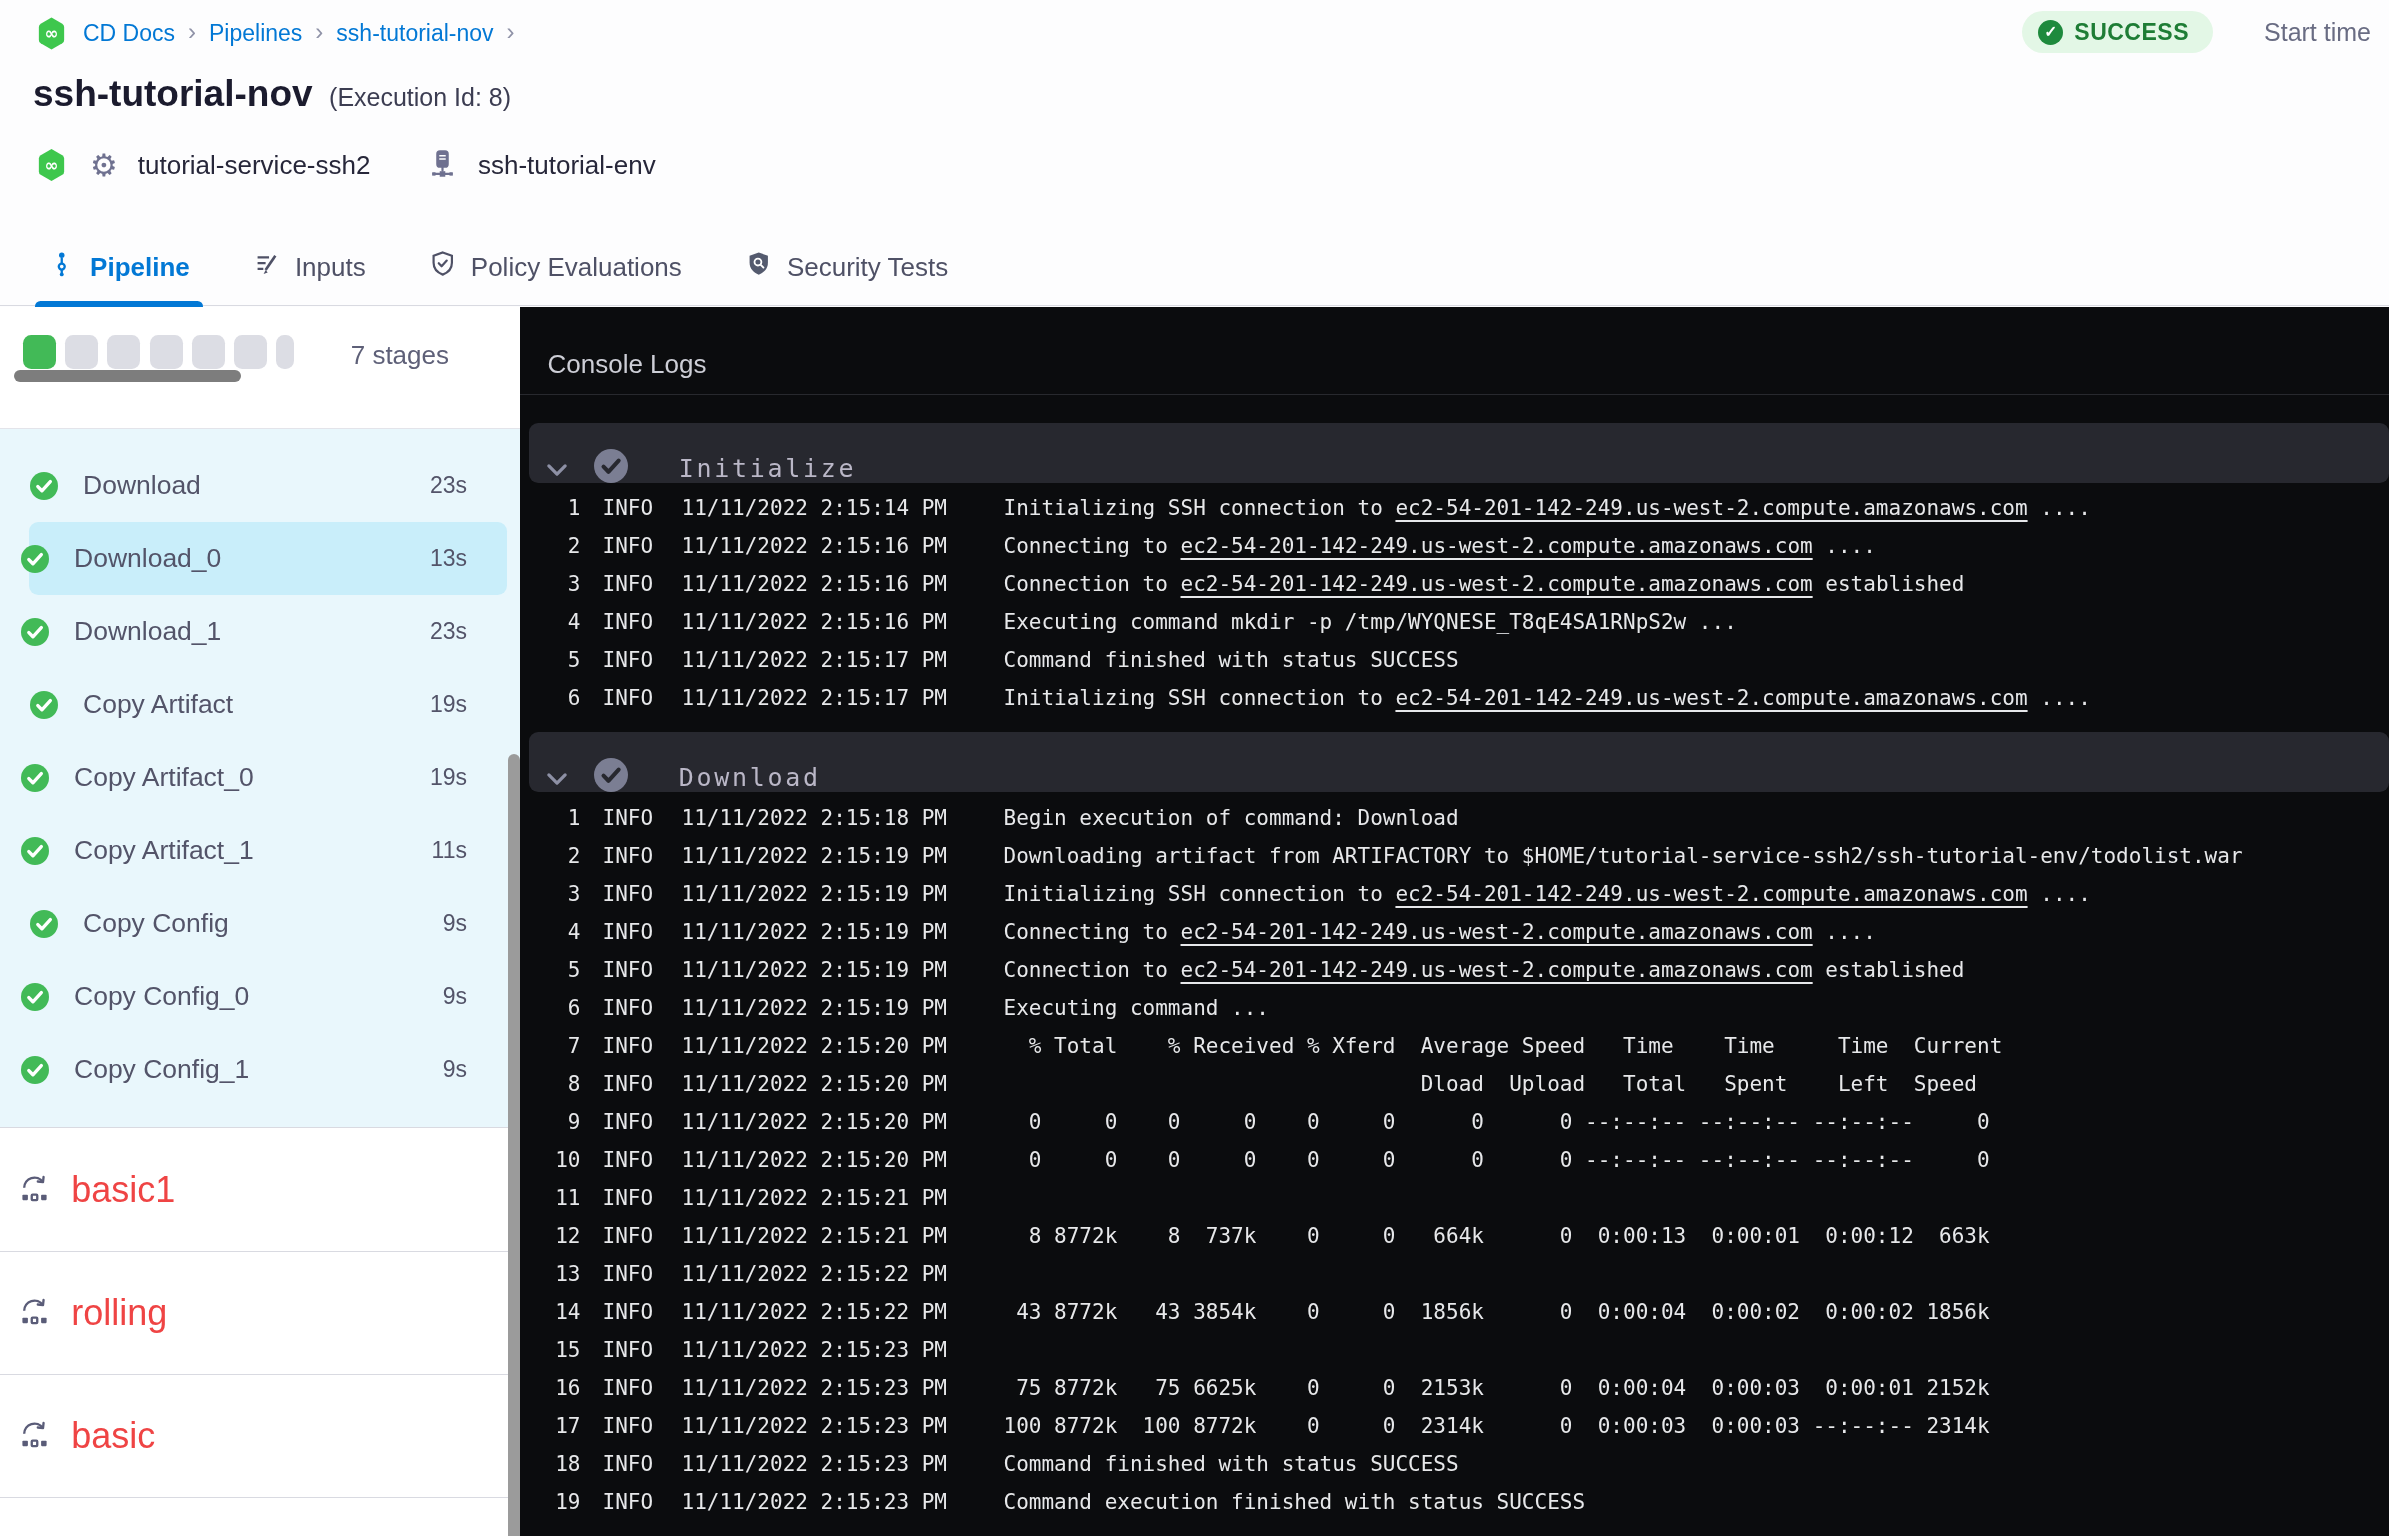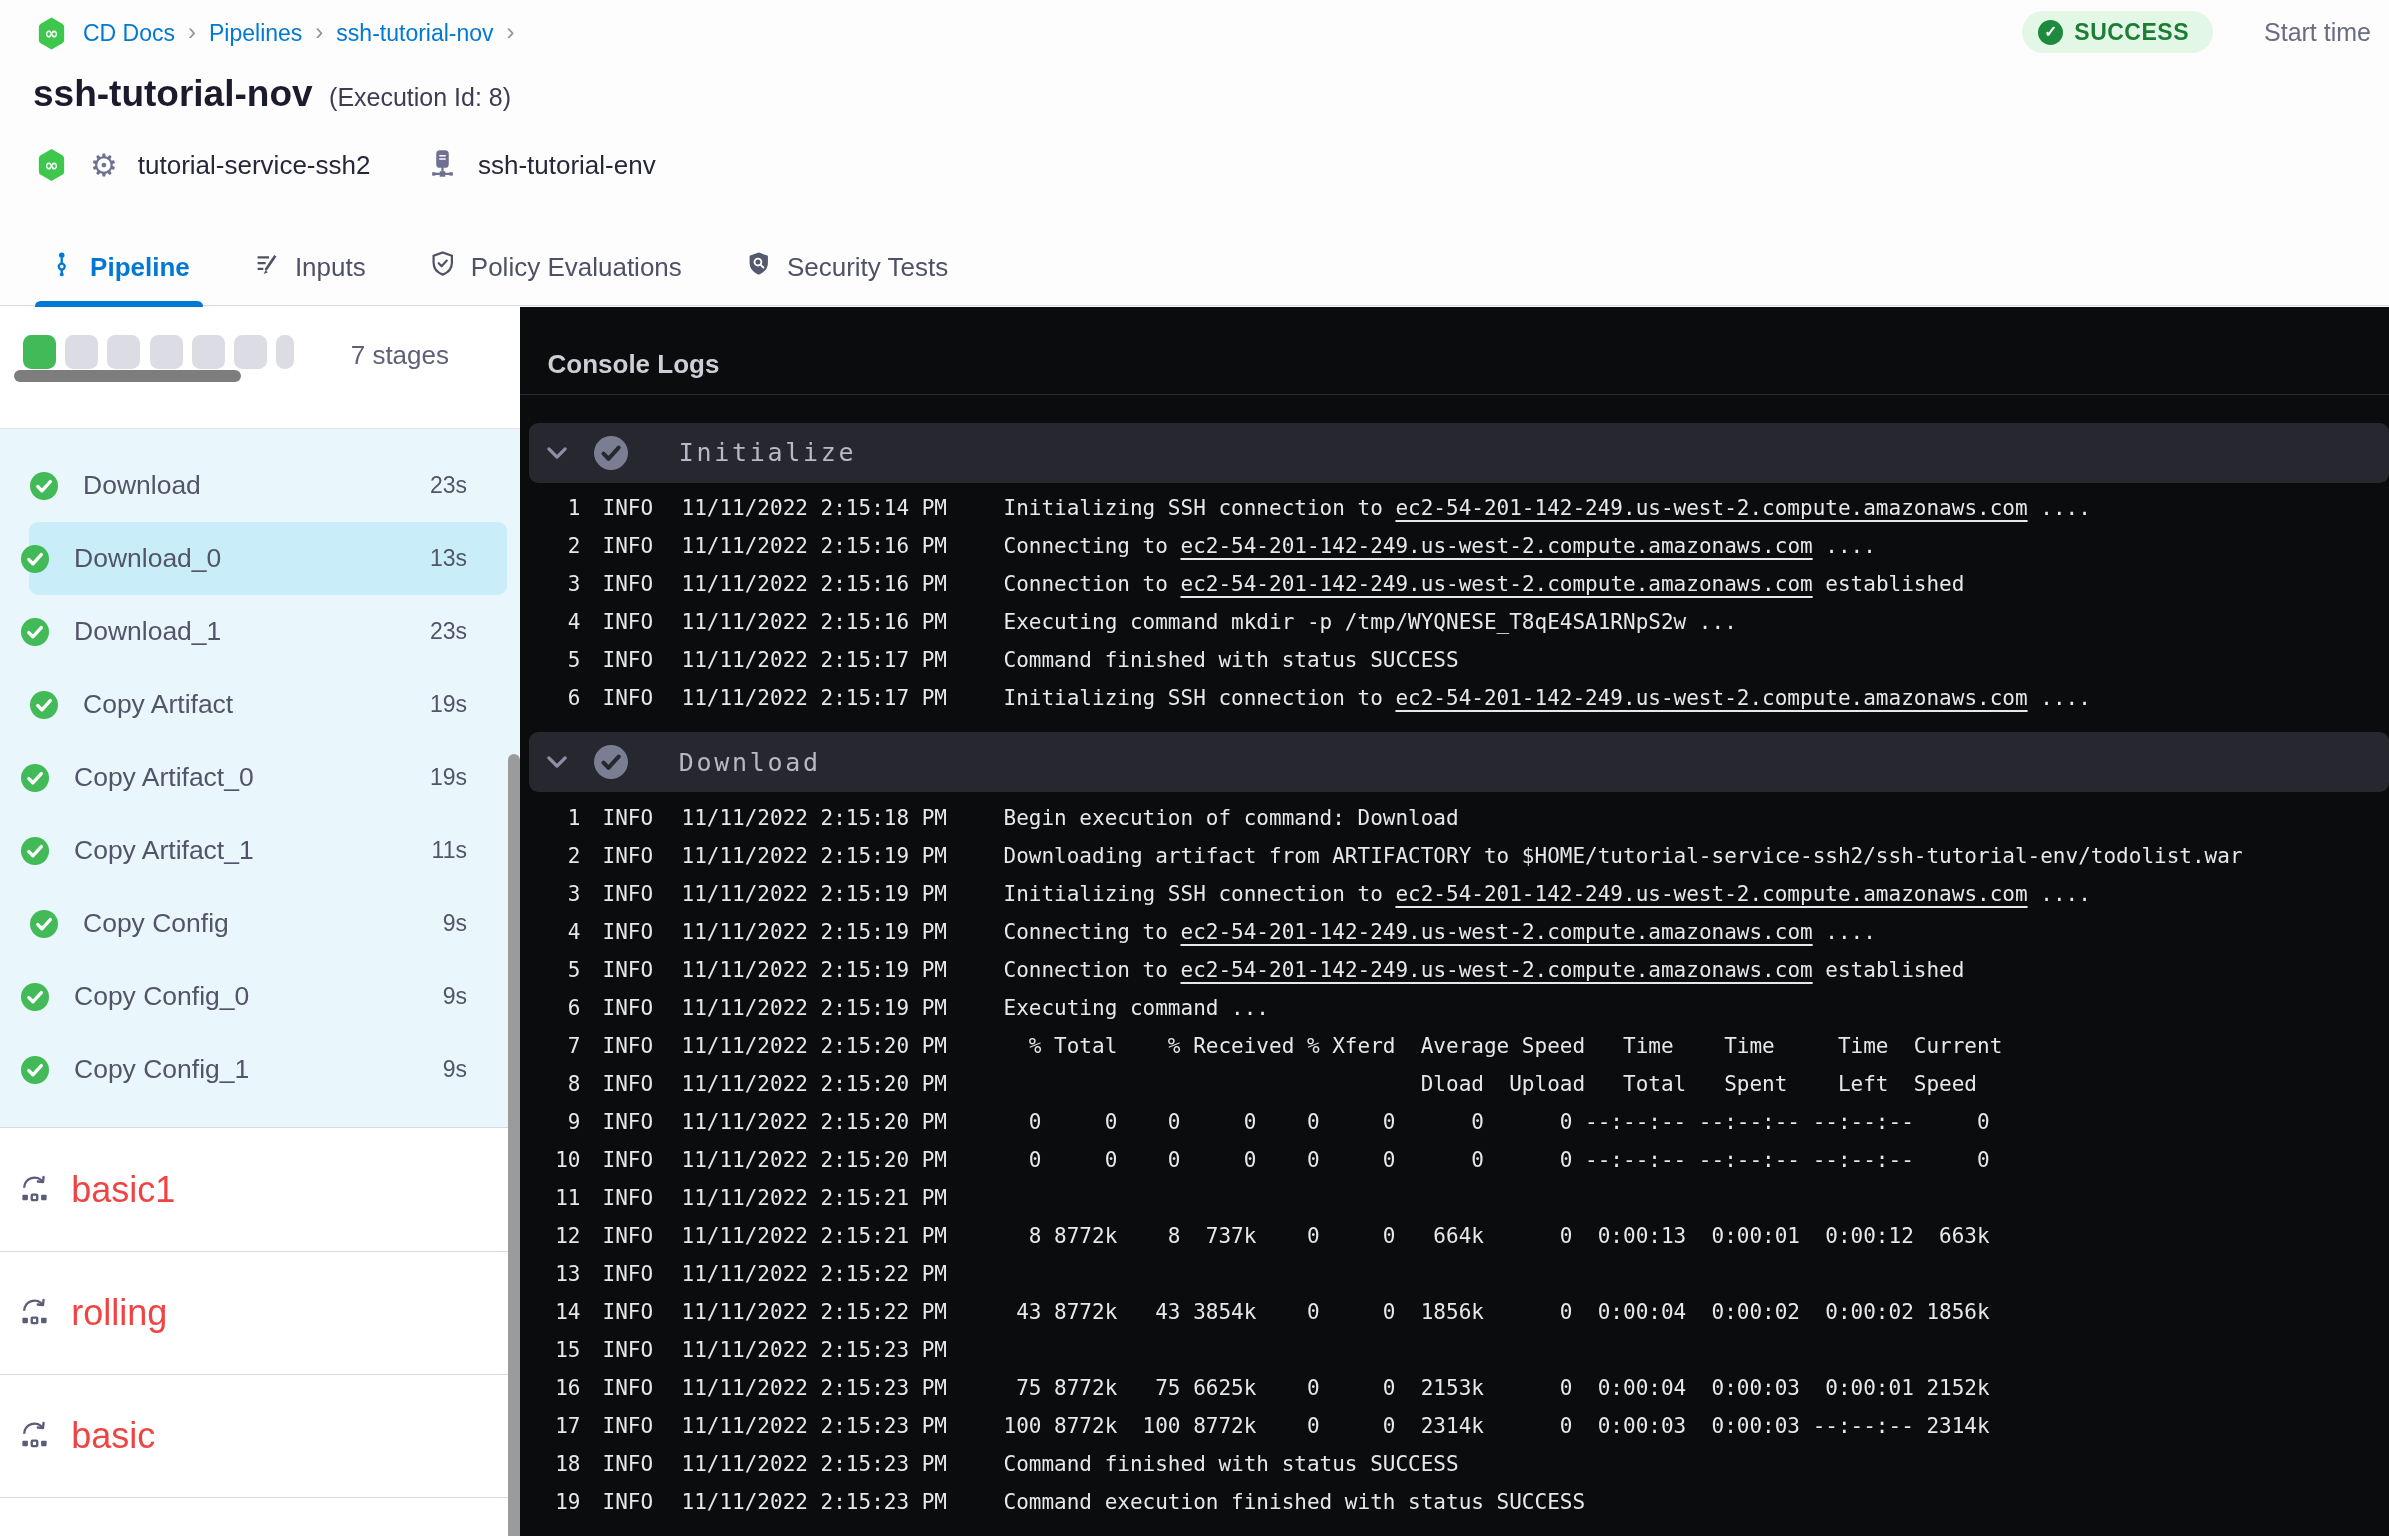--- a/index.html
+++ b/index.html
@@ -60,23 +60,23 @@
   .pipe-row { height:123px; display:flex; align-items:center; padding-left:18.3px; gap:20px; cursor:pointer; }
   .pipe-row + .pipe-row { border-top:0.9px solid #d9dae1; }
   .pipe-label { font-size:36px; color:#ef4444; }
   .side-scroll { position:absolute; right:0; top:447px; width:12px; height:787px;
     background:#9b9b9b; border-radius:7.3px 7.3px 0 0; }
 
   
   .console { flex:1; min-width:0; background:#0b0c0e; color:#e7e8ea; overflow:hidden; }
   .con-hd { height:88px; display:flex; align-items:center; padding-left:27.5px;
     border-bottom:1.8px solid #28292e; }
-  .con-title { font-size:26px; font-weight:bold; color:#cdced6;margin-top:28px; }
+  .con-title { font-size:26px; font-weight:normal; color:#cdced6;margin-top:28px; }
   .sec-band { margin:7.3px 0 0 9.2px; height:60px; background:#27282f; border-radius:9.2px;
-    display:flex; align-items:center; padding-left:14.6px; cursor:pointer; }
+    display:flex; align-items:flex-end; padding-left:14.6px; cursor:pointer; }
   .sec-band.first { margin-top:27.5px; }
   .chev { width:26px; height:26px; color:#8d90a5; flex:none; }
   .chev svg { width:100%; height:100%; }
   .sec-check { width:34px; height:34px; margin-left:24px; flex:none; }
   .sec-name { margin-left:51px; font-family:"DejaVu Sans Mono", monospace; font-size:25px;
     letter-spacing:2.7px; color:#bab7c7; }
   .lines { padding:6.4px 0 8.2px 0; font-family:"DejaVu Sans Mono", monospace; font-size:21px; }
   .log-line { display:flex; align-items:center; height:38px; padding-left:27.5px; white-space:pre; }
   .ln { width:33px; text-align:right; flex:none; }
   .lvl { width:66px; margin-left:22px; flex:none; }

